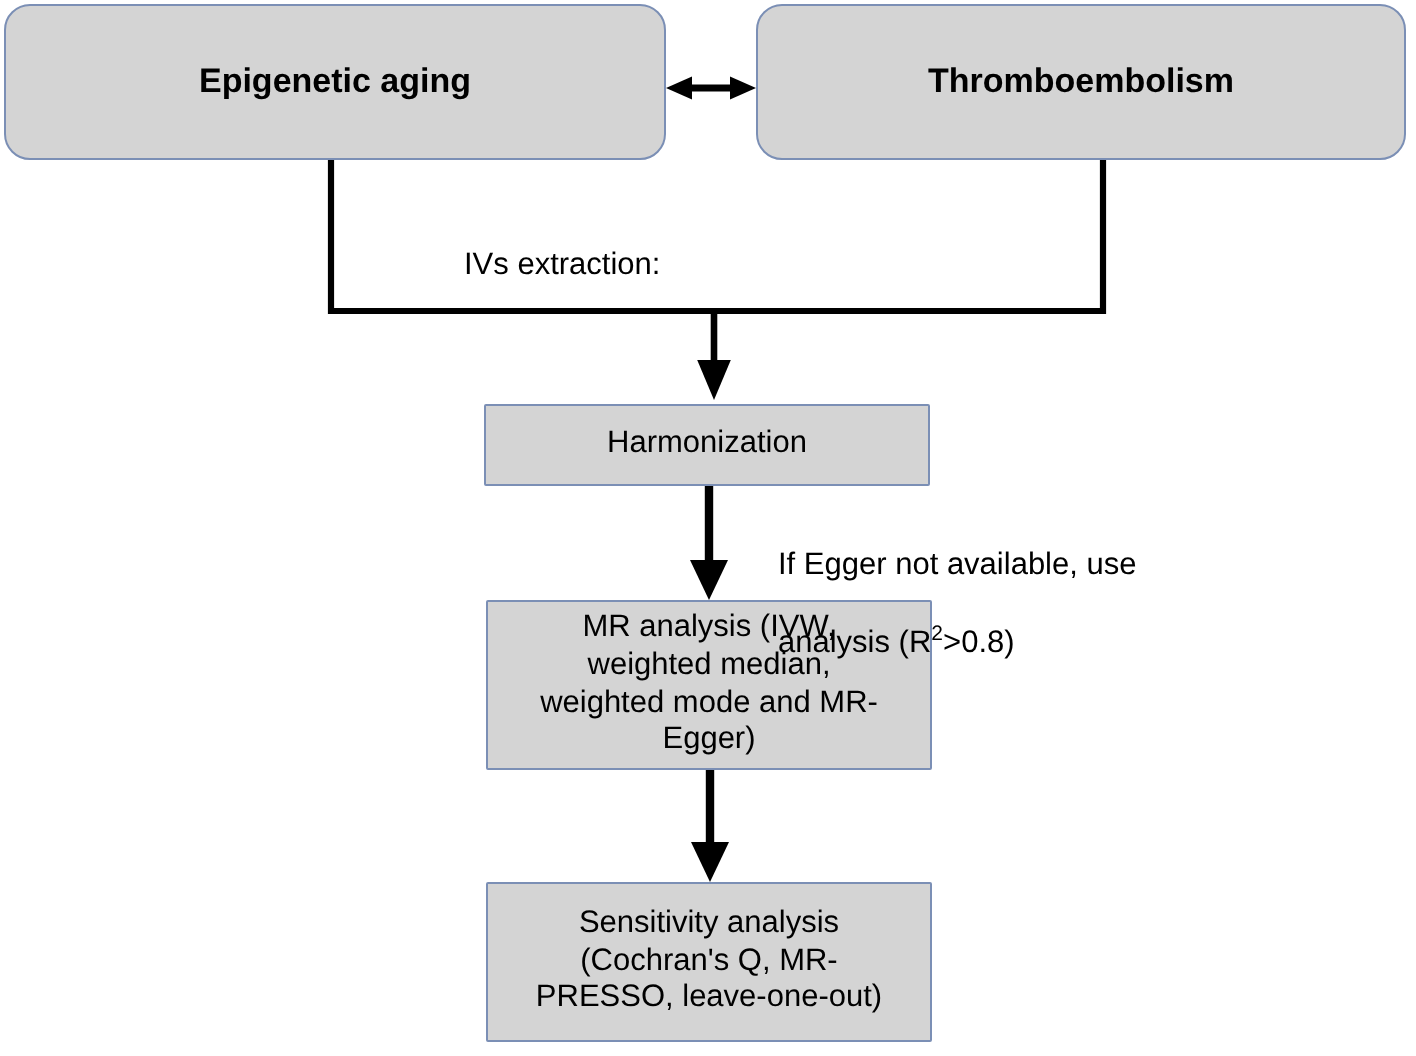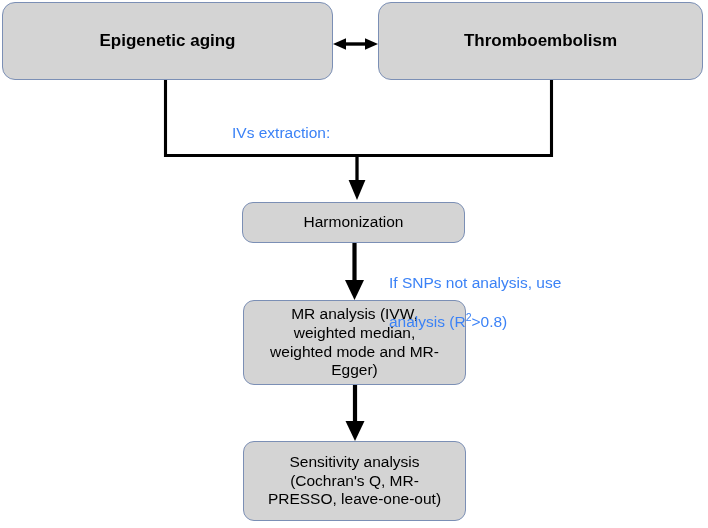--- a/index.html
+++ b/index.html
@@ -18,21 +18,21 @@
     height: 528px;
     background: #ffffff;
     overflow: hidden;
   }
   
   .node {
     position: absolute;
     box-sizing: border-box;
     background: #d4d4d4;
     border: 1.3px solid #7b8fb5;
-    border-radius: 11px;
+    border-radius: 1px;
     display: flex;
     align-items: center;
     justify-content: center;
     text-align: center;
     color: #000000;
     line-height: 1.22;
   }
   .node-top {
     font-size: 17px;
     font-weight: bold;
@@ -50,21 +50,21 @@
   #node-epigenetic { left: 2px;   top: 2px;   width: 331px; height: 78px; }
   #node-thrombo    { left: 378px; top: 2px;   width: 325px; height: 78px; }
   #node-harmon     { left: 242px; top: 202px; width: 223px; height: 41px; }
   #node-mr         { left: 243px; top: 300px; width: 223px; height: 85px; }
   #node-sens       { left: 243px; top: 441px; width: 223px; height: 80px; }
 
   
   .annotation {
     position: absolute;
     font-size: 15.5px;
-    color: #3b82f6;
+    color: #000000;
     line-height: 1.28;
     white-space: pre-line;
     text-align: left;
   }
   #ann-ivs   { left: 232px; top: 103px; }
   #ann-snps  { left: 389px; top: 253px; }
   .sup { font-size: 10.5px; vertical-align: super; line-height: 0; }
 
   
   #connectors {
@@ -138,17 +138,17 @@
 weighted median,
 weighted mode and MR-
 Egger)</span>
   </div>
 
   <div class="annotation" id="ann-ivs">
     <div>IVs extraction:</div>
   </div>
 
   <div class="annotation" id="ann-snps">
-    <div>If SNPs not analysis, use</div>
+    <div>If Egger not available, use</div>
     <div><span>analysis (R</span><span class="sup">2</span><span>&gt;0.8)</span></div>
   </div>
 
 </div>
 
 </body></html>

